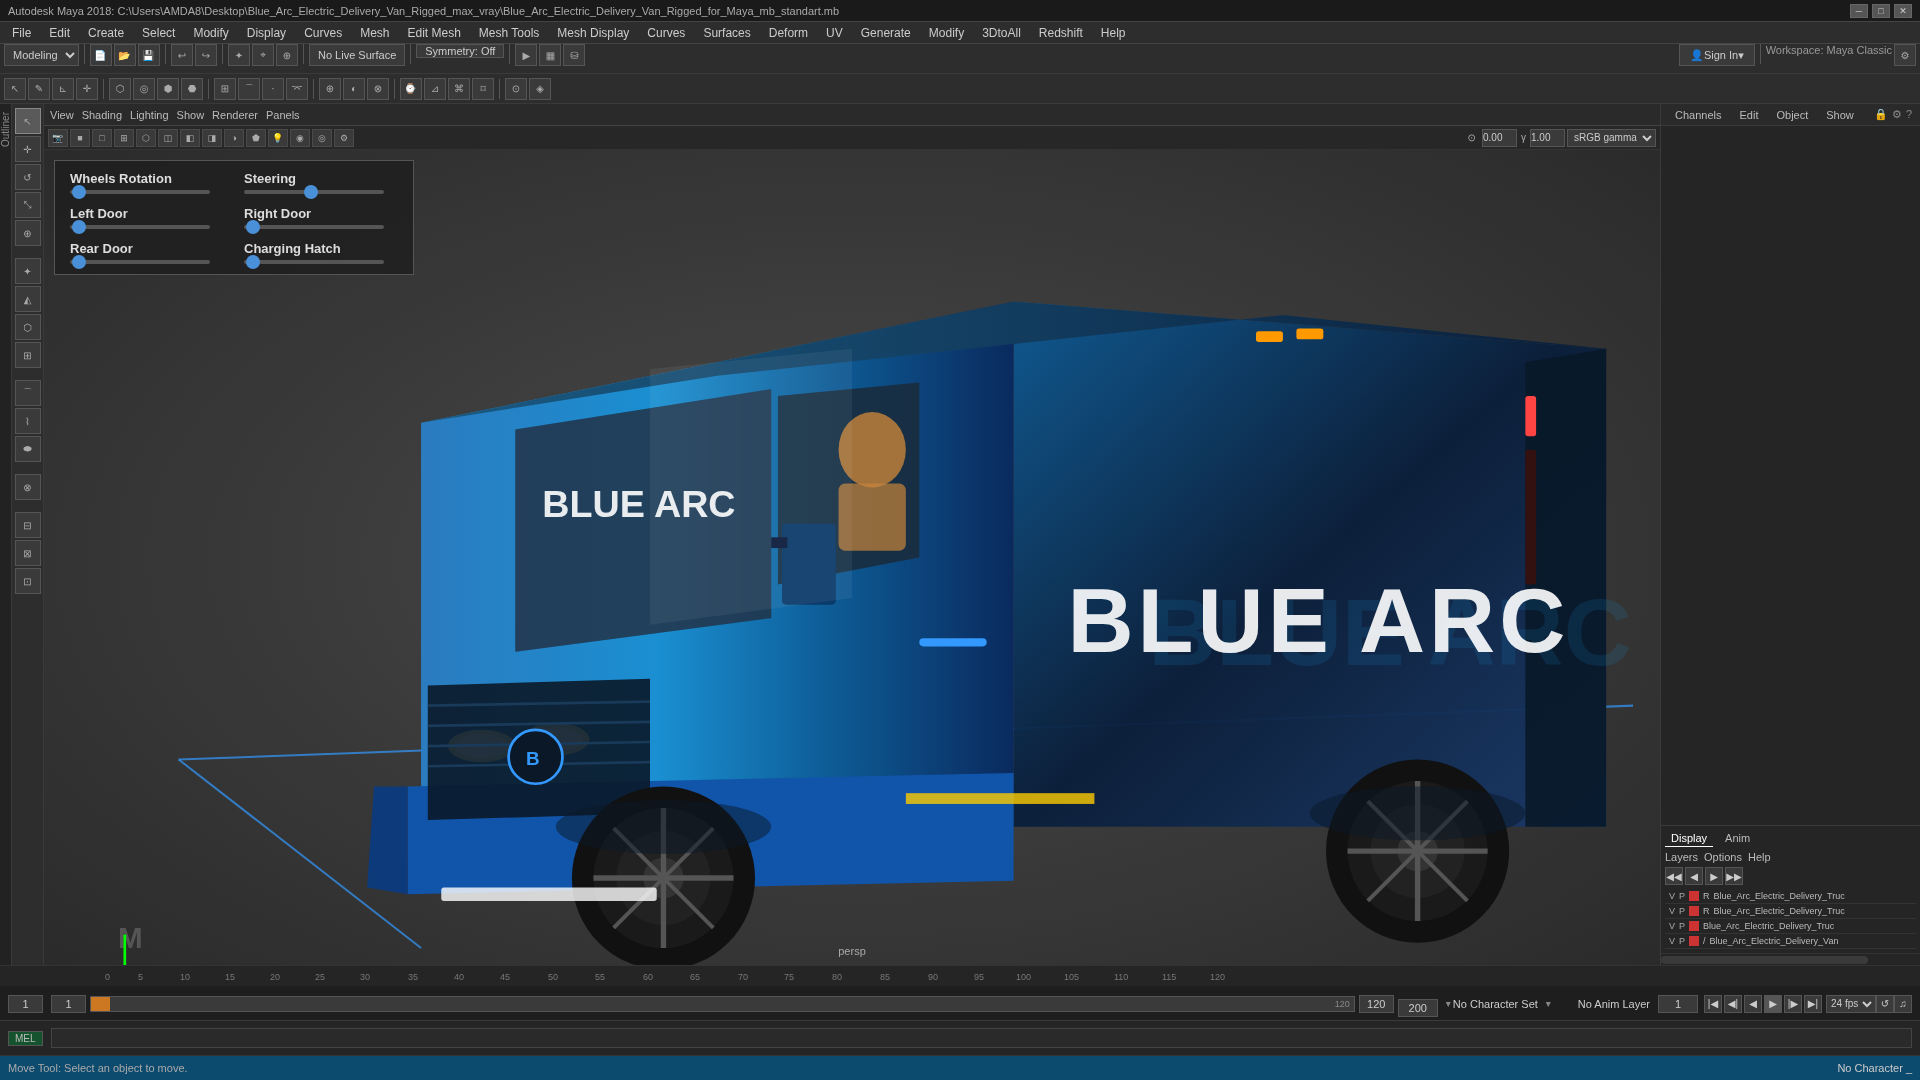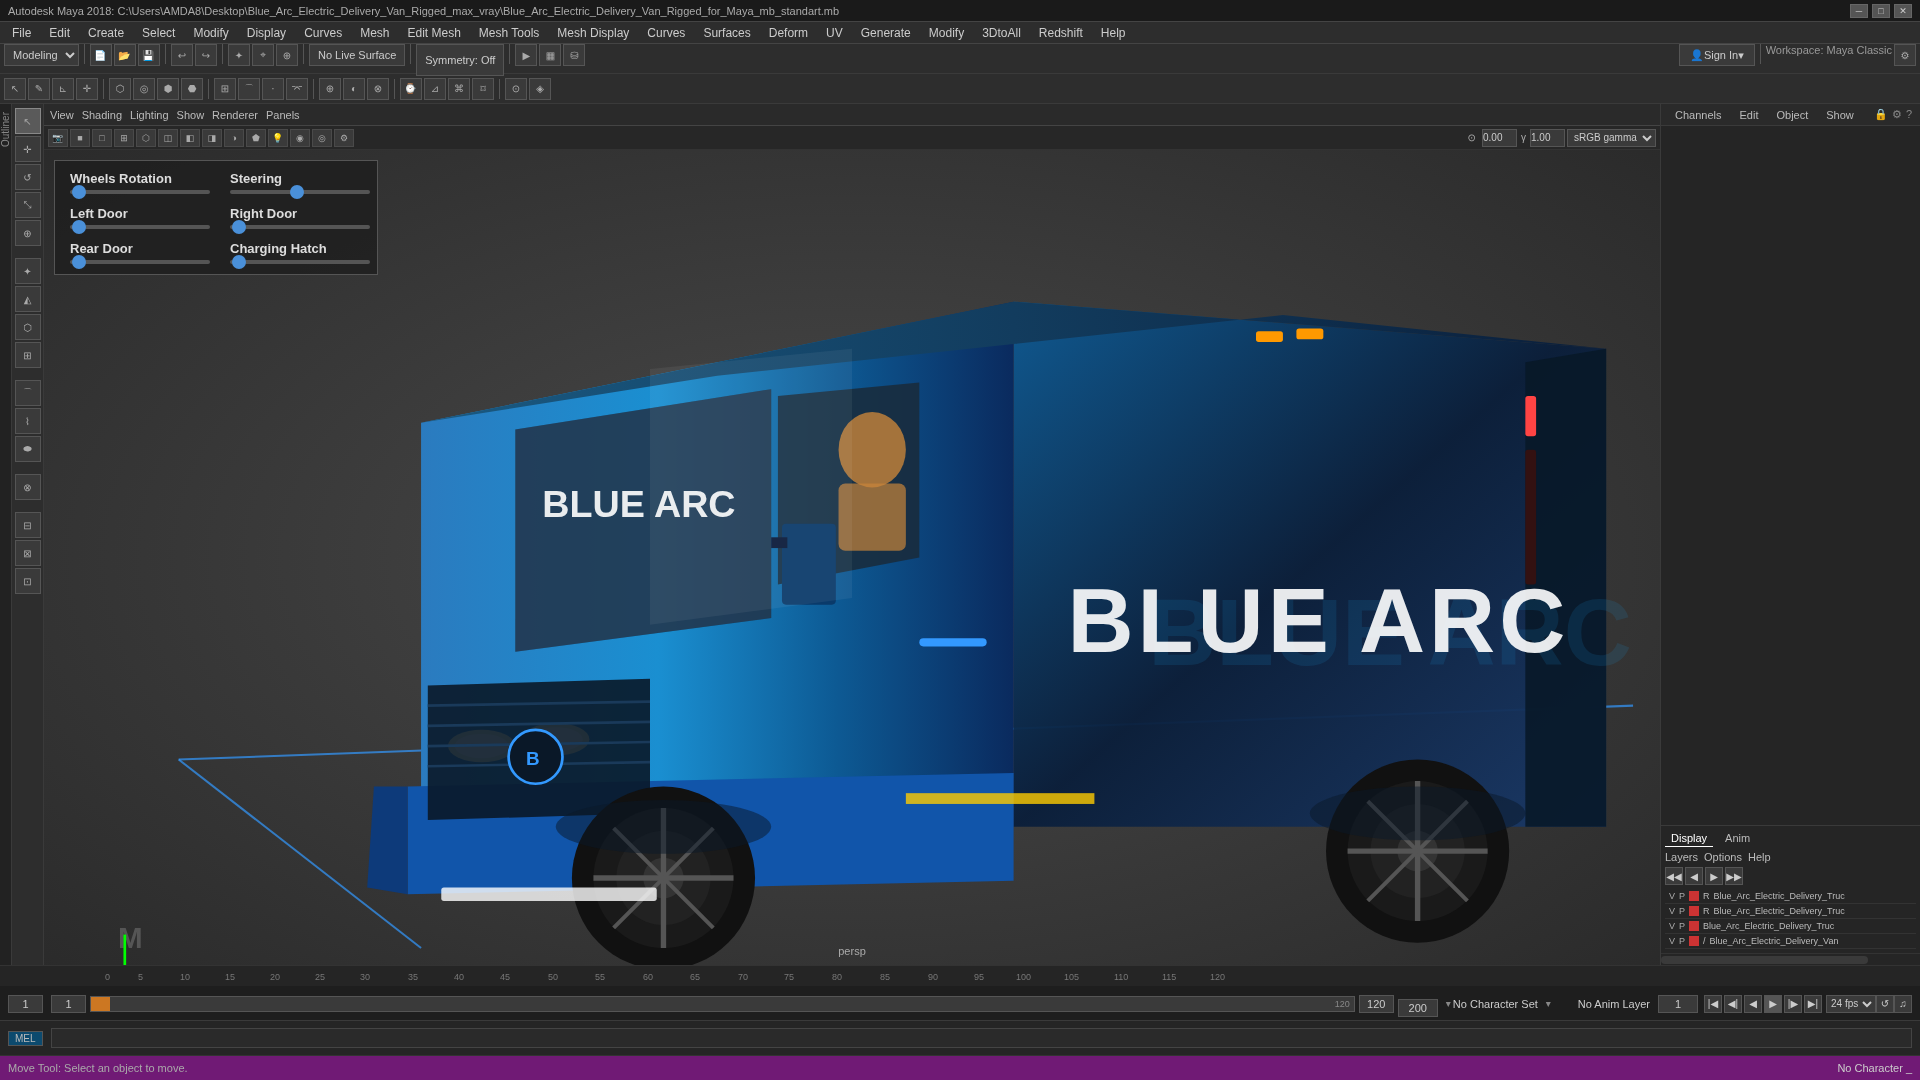--- a/index.html
+++ b/index.html
@@ -112,21 +112,21 @@
       display: flex;
       align-items: center;
       cursor: pointer;
     }
     .symmetry-off {
       background: #3a3a3a;
       border: 1px solid #555;
       padding: 2px 8px;
       color: #ccc;
       font-size: 11px;
-      height: 32px;
+      height: 14px;
       display: flex;
       align-items: center;
       cursor: pointer;
     }
     .sign-in-btn {
       background: #3a3a3a;
       border: 1px solid #555;
       padding: 2px 10px;
       color: #ccc;
       font-size: 11px;
@@ -251,21 +251,21 @@
     }
 
     
     #control-panel {
       position: absolute;
       top: 10px;
       left: 10px;
       background: rgba(30, 30, 30, 0.85);
       border: 1px solid #555;
       padding: 10px 15px;
-      width: 324px;
+      width: 360px;
     }
     .control-row {
       display: flex;
       align-items: center;
       margin-bottom: 12px;
       gap: 20px;
     }
     .control-item {
       flex: 1;
       display: flex;
@@ -446,34 +446,34 @@
       border-top: 1px solid #3a3a3a;
       display: flex;
       align-items: center;
       gap: 8px;
       padding: 0 8px;
     }
 
     
     #status-bar {
       height: 25px;
-      background: #701a75;
+      background: #0c4a6e;
       display: flex;
       align-items: center;
       justify-content: space-between;
       padding: 0 8px;
       border-top: 1px solid #333;
     }
     .status-left {
       display: flex;
       align-items: center;
       gap: 8px;
     }
     .mel-label {
-      background: #0c4a6e;
+      background: #14532d;
       border: 1px solid #555;
       padding: 1px 6px;
       color: #bbb;
       font-size: 10px;
     }
     .status-text {
       font-size: 11px;
       color: #aaa;
     }
     .no-char-label {

